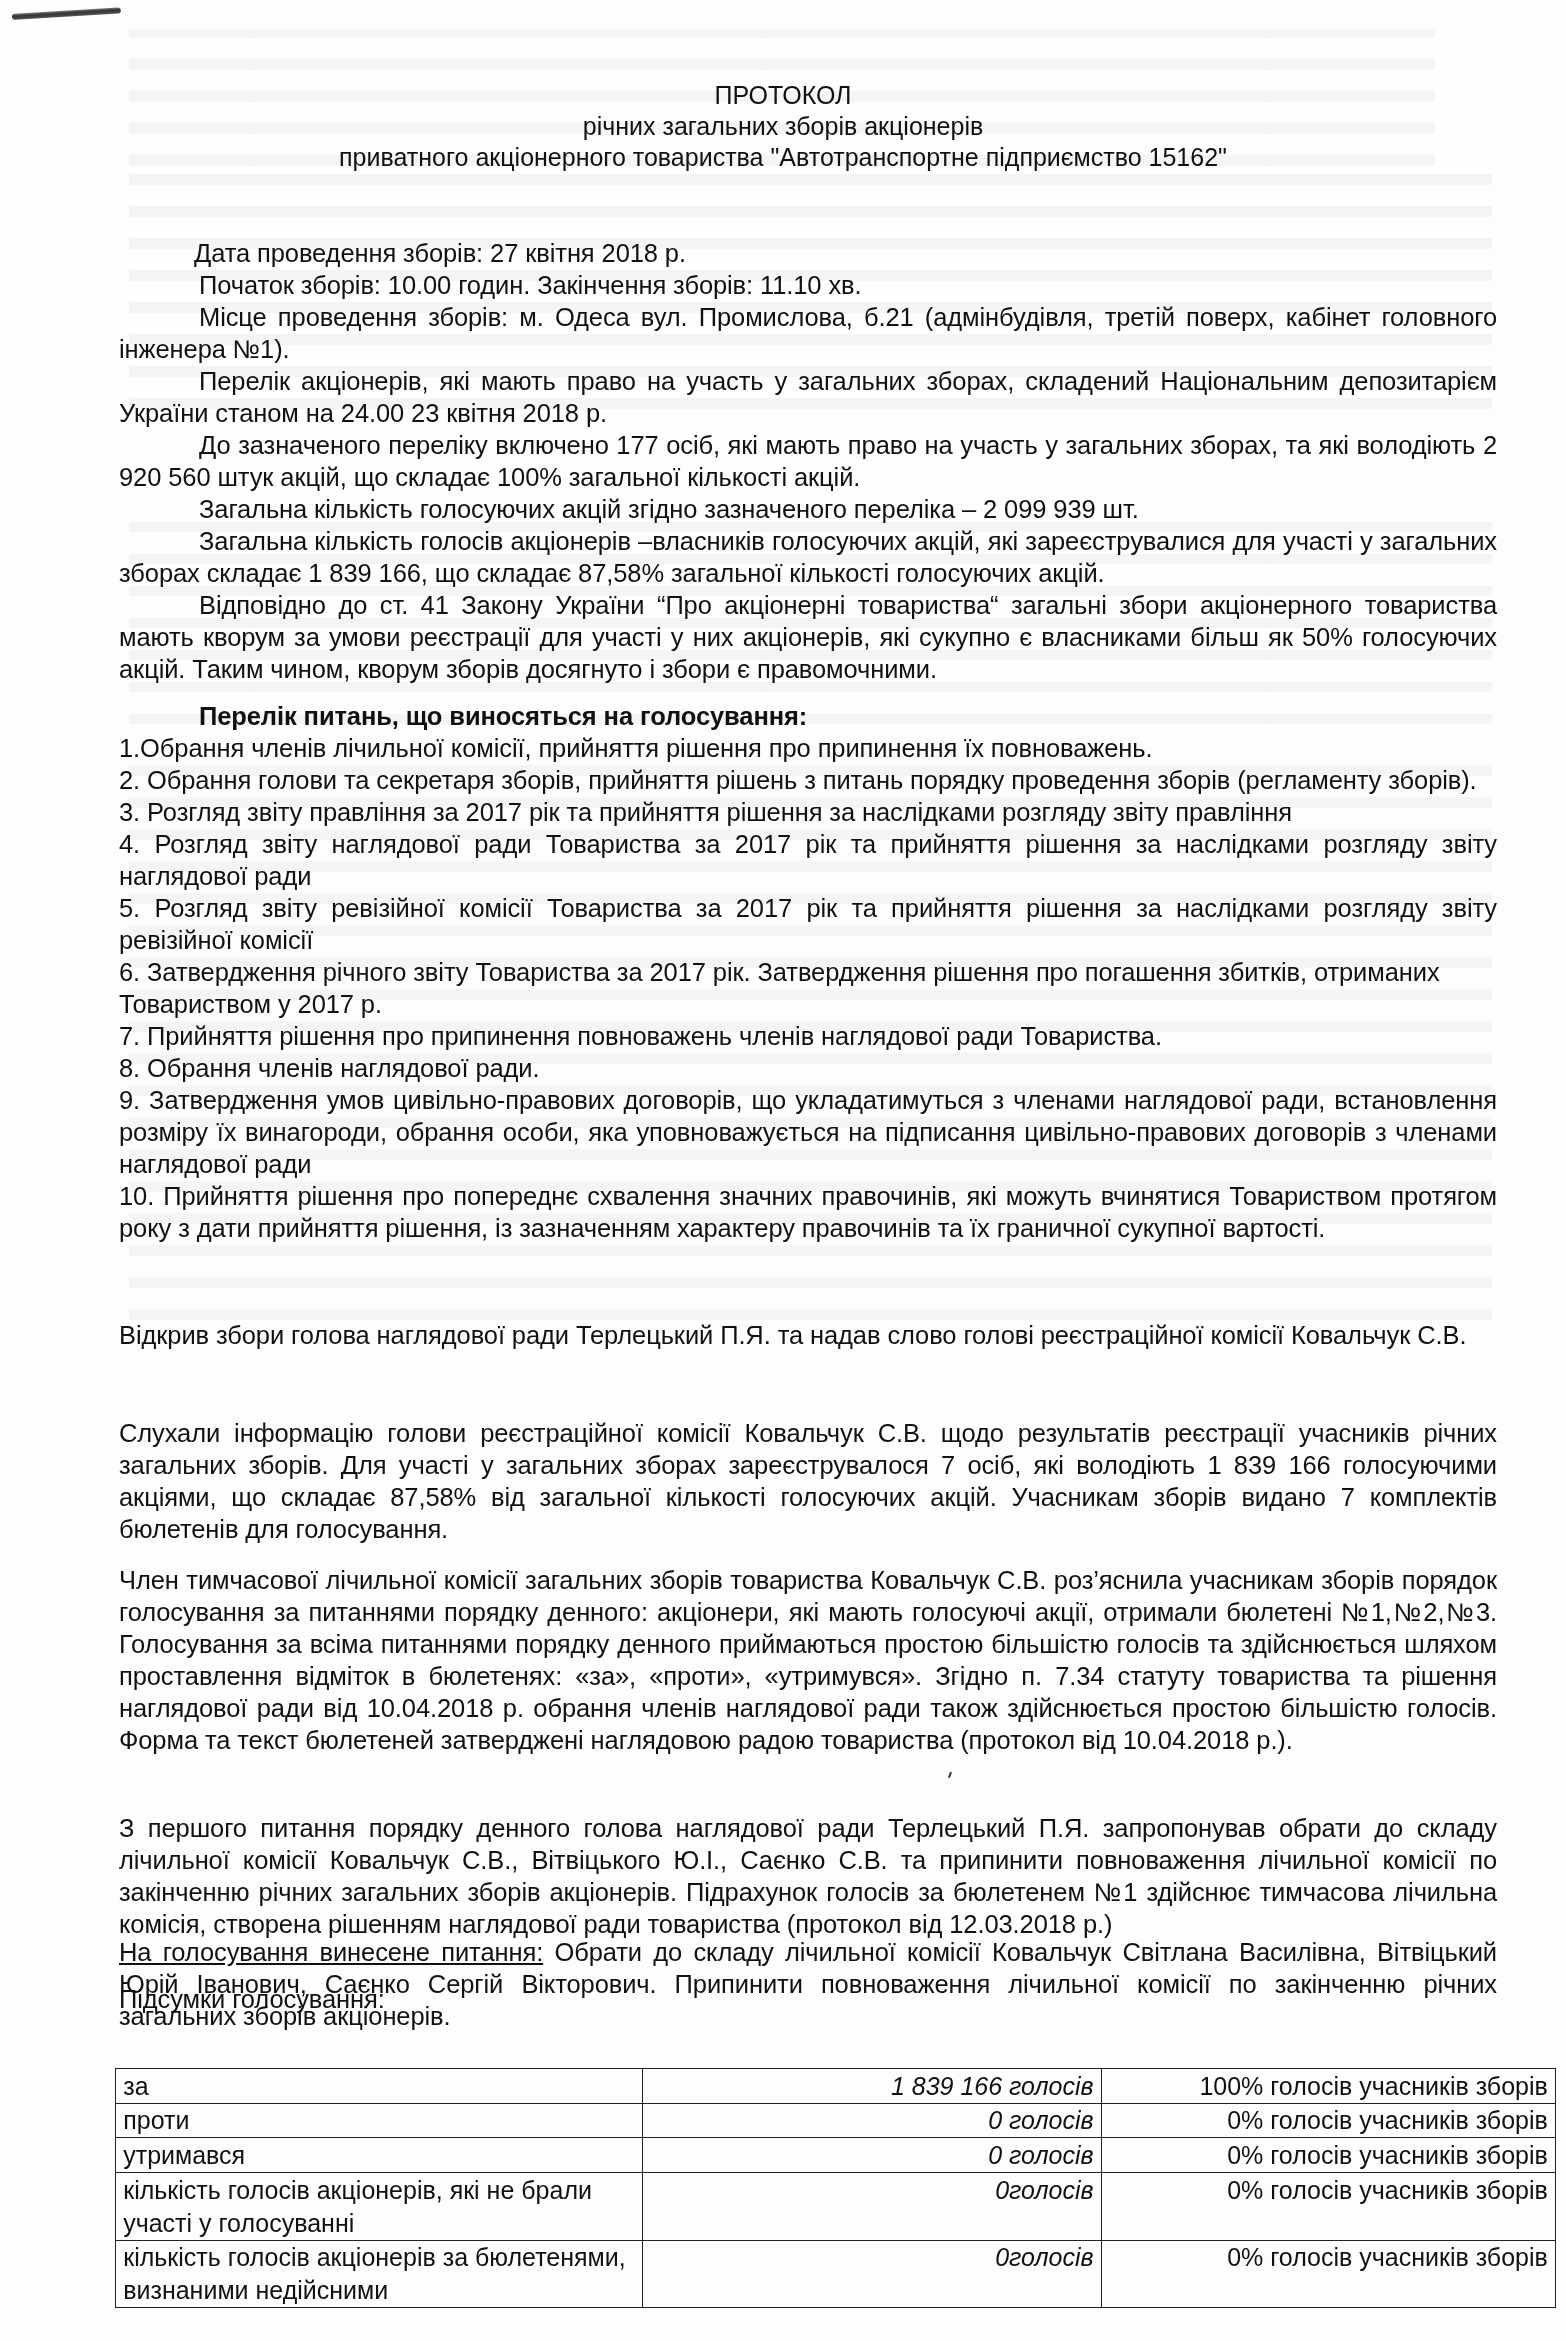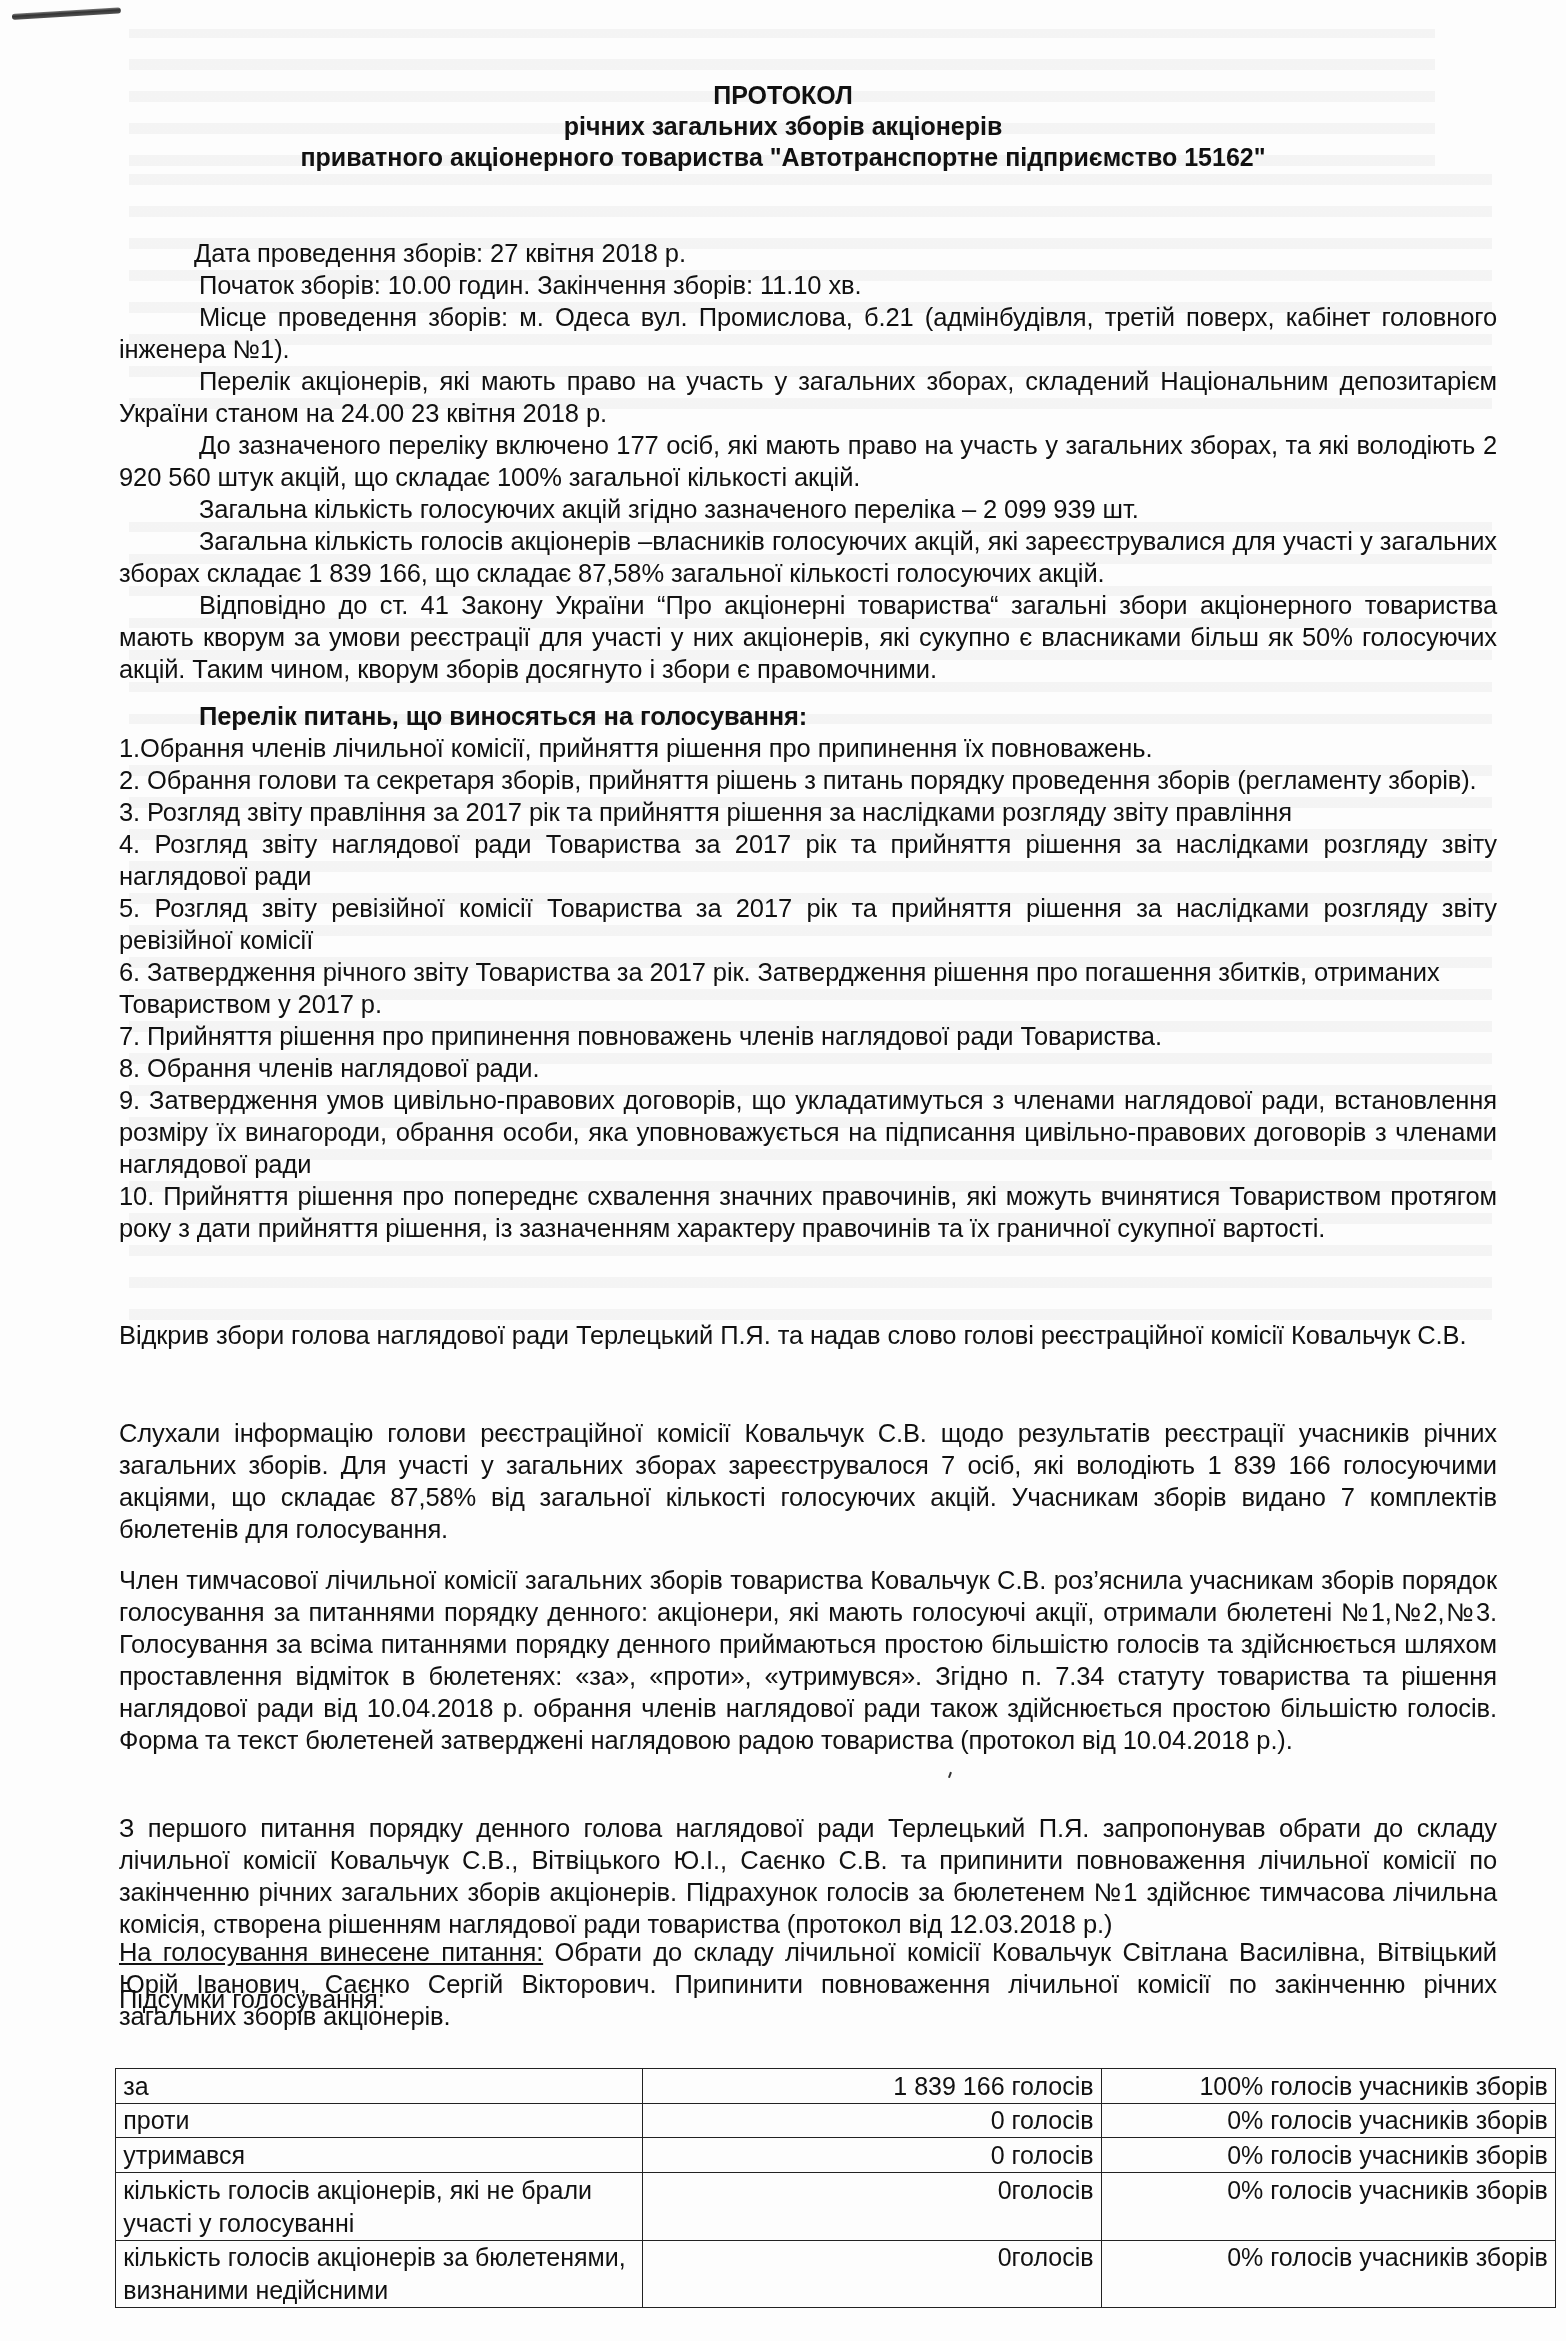--- a/index.html
+++ b/index.html
@@ -37,21 +37,21 @@
     position: absolute;
     background: repeating-linear-gradient(0deg, rgba(0,0,0,0) 0px, rgba(0,0,0,0) 21.5px, rgba(0,0,0,0.035) 21.5px, rgba(0,0,0,0.035) 32px);
     pointer-events: none;
   }
   .title-block {
     position: absolute;
     left: 0;
     width: 1566px;
     top: 80px;
     text-align: center;
-    font-weight: bold;
+    font-weight: normal;
     font-size: 25px;
     line-height: 31px;
   }
   .title-block div { white-space: nowrap; }
   .body-text {
     position: absolute;
     left: 119px;
     width: 1378px;
     font-size: 25.5px;
     line-height: 32px;
@@ -74,21 +74,21 @@
     font-size: 25px;
     line-height: 33px;
   }
   table.results td {
     border: 1.4px solid #222;
     padding: 0.7px 7.2px 0 7.2px;
     vertical-align: top;
     margin-left: 24px;
   }
   table.results td.c1 { width: 512px; text-align: left; }
-  table.results td.c2 { width: 443px; text-align: right; }
+  table.results td.c2 { width: 443px; text-align: right; font-style: italic; }
   table.results td.c3 { text-align: right; }
   .dot {
     position: absolute;
     left: 949px;
     top: 1772px;
     width: 2.2px;
     height: 5.7px;
     background: #333;
     transform: rotate(20deg);
   }

